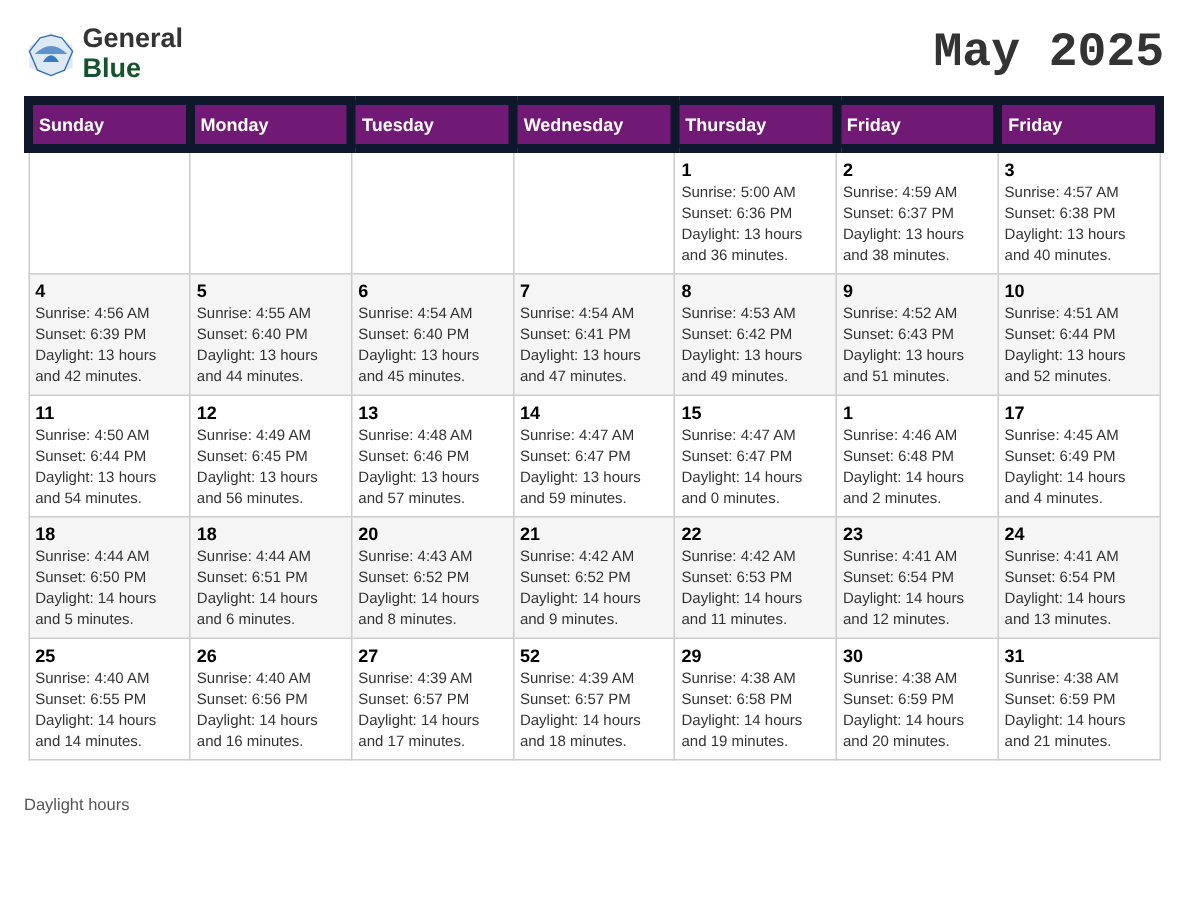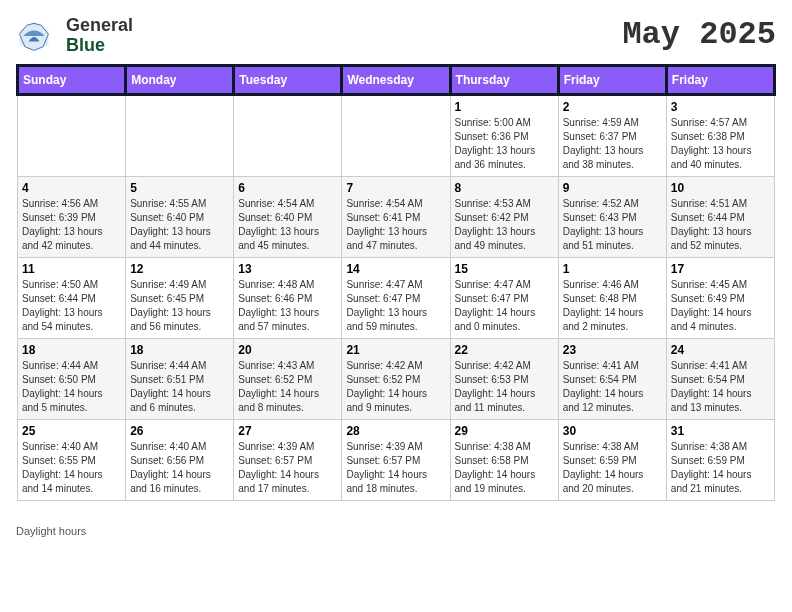--- a/index.html
+++ b/index.html
@@ -12,21 +12,21 @@
     }
     .header {
       display: flex;
       justify-content: space-between;
       align-items: flex-start;
       margin-bottom: 8px;
     }
     .logo {
       display: flex;
       align-items: center;
-      gap: 14px;
+      gap: 3px;
     }
     .logo-text {
       font-size: 18px;
       font-weight: bold;
       line-height: 1.1;
     }
     .logo-general { color: #333; }
     .logo-blue { color: #14532d; }
     .logo-icon {
       width: 36px;
@@ -44,26 +44,26 @@
     .location-title {
       font-size: 14px;
       color: #555;
     }
     .calendar {
       width: 100%;
       border-collapse: collapse;
       font-size: 11px;
     }
     .calendar th {
-      background: #8b5cf6;
+      background: #701a75;
       color: #fff;
       padding: 6px 4px;
       text-align: left;
       font-size: 12px;
-      border: 3px solid #0f172a;
+      border: 6px solid #0f172a;
     }
     .calendar td {
       border: 1px solid #ccc;
       vertical-align: top;
       padding: 4px;
       background: #fff;
       width: calc(100% / 7);
       min-height: 80px;
     }
     .calendar tr:nth-child(even) td {
@@ -238,21 +238,21 @@
         </td>
         <td>
           <span class="day-number">26</span>
           <div class="day-info">Sunrise: 4:40 AM<br>Sunset: 6:56 PM<br>Daylight: 14 hours<br>and 16 minutes.</div>
         </td>
         <td>
           <span class="day-number">27</span>
           <div class="day-info">Sunrise: 4:39 AM<br>Sunset: 6:57 PM<br>Daylight: 14 hours<br>and 17 minutes.</div>
         </td>
         <td>
-          <span class="day-number">28</span>
+          <span class="day-number">52</span>
           <div class="day-info">Sunrise: 4:39 AM<br>Sunset: 6:57 PM<br>Daylight: 14 hours<br>and 18 minutes.</div>
         </td>
         <td>
           <span class="day-number">29</span>
           <div class="day-info">Sunrise: 4:38 AM<br>Sunset: 6:58 PM<br>Daylight: 14 hours<br>and 19 minutes.</div>
         </td>
         <td>
           <span class="day-number">30</span>
           <div class="day-info">Sunrise: 4:38 AM<br>Sunset: 6:59 PM<br>Daylight: 14 hours<br>and 20 minutes.</div>
         </td>

